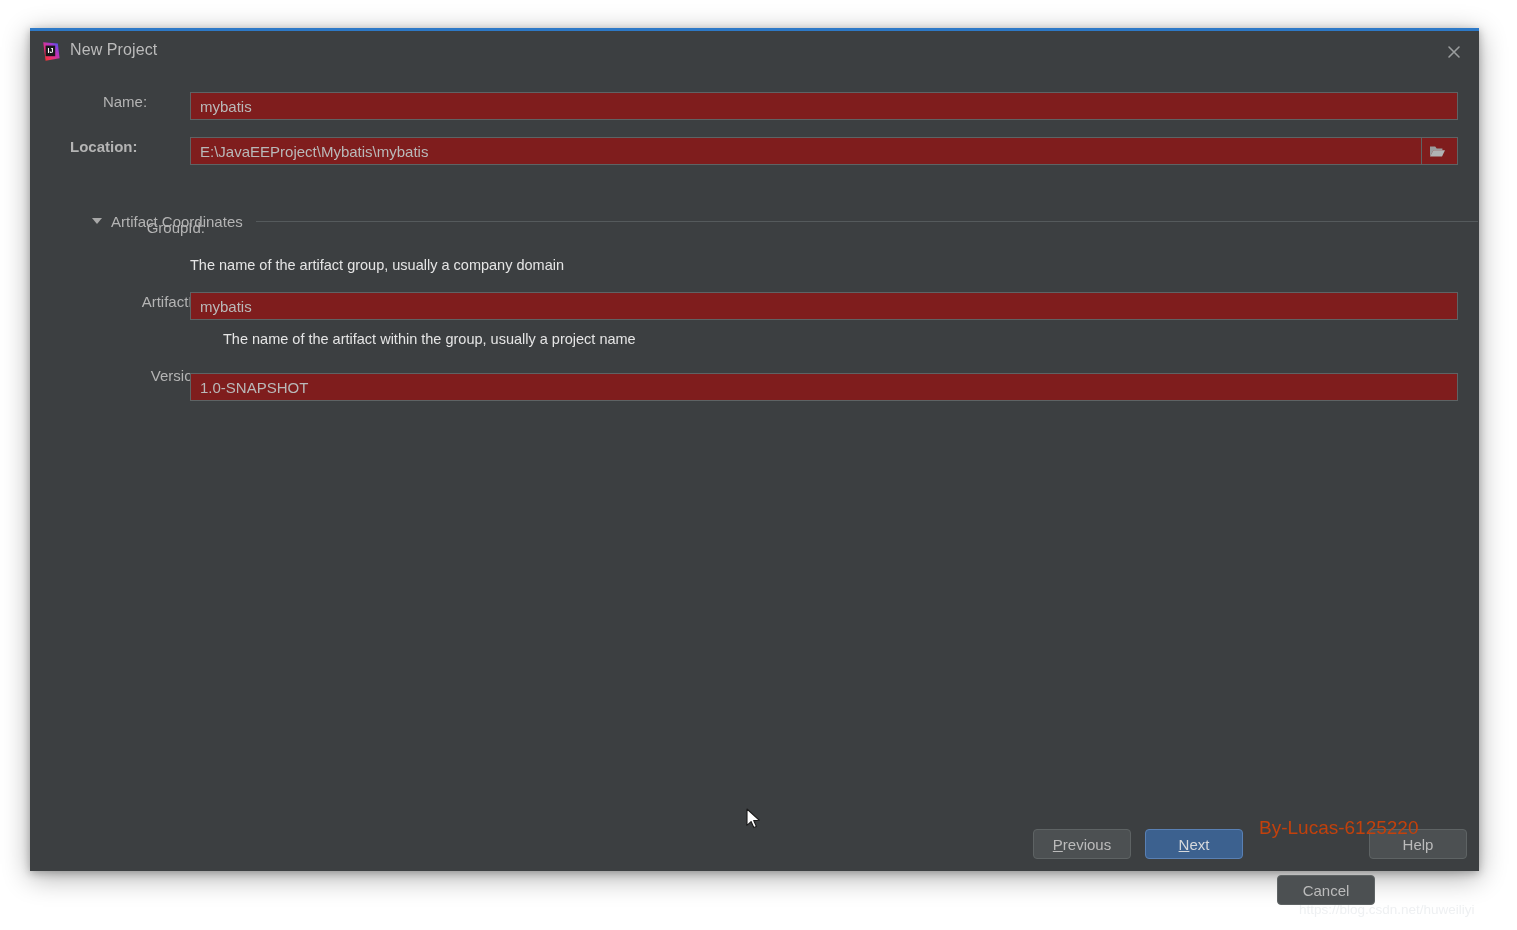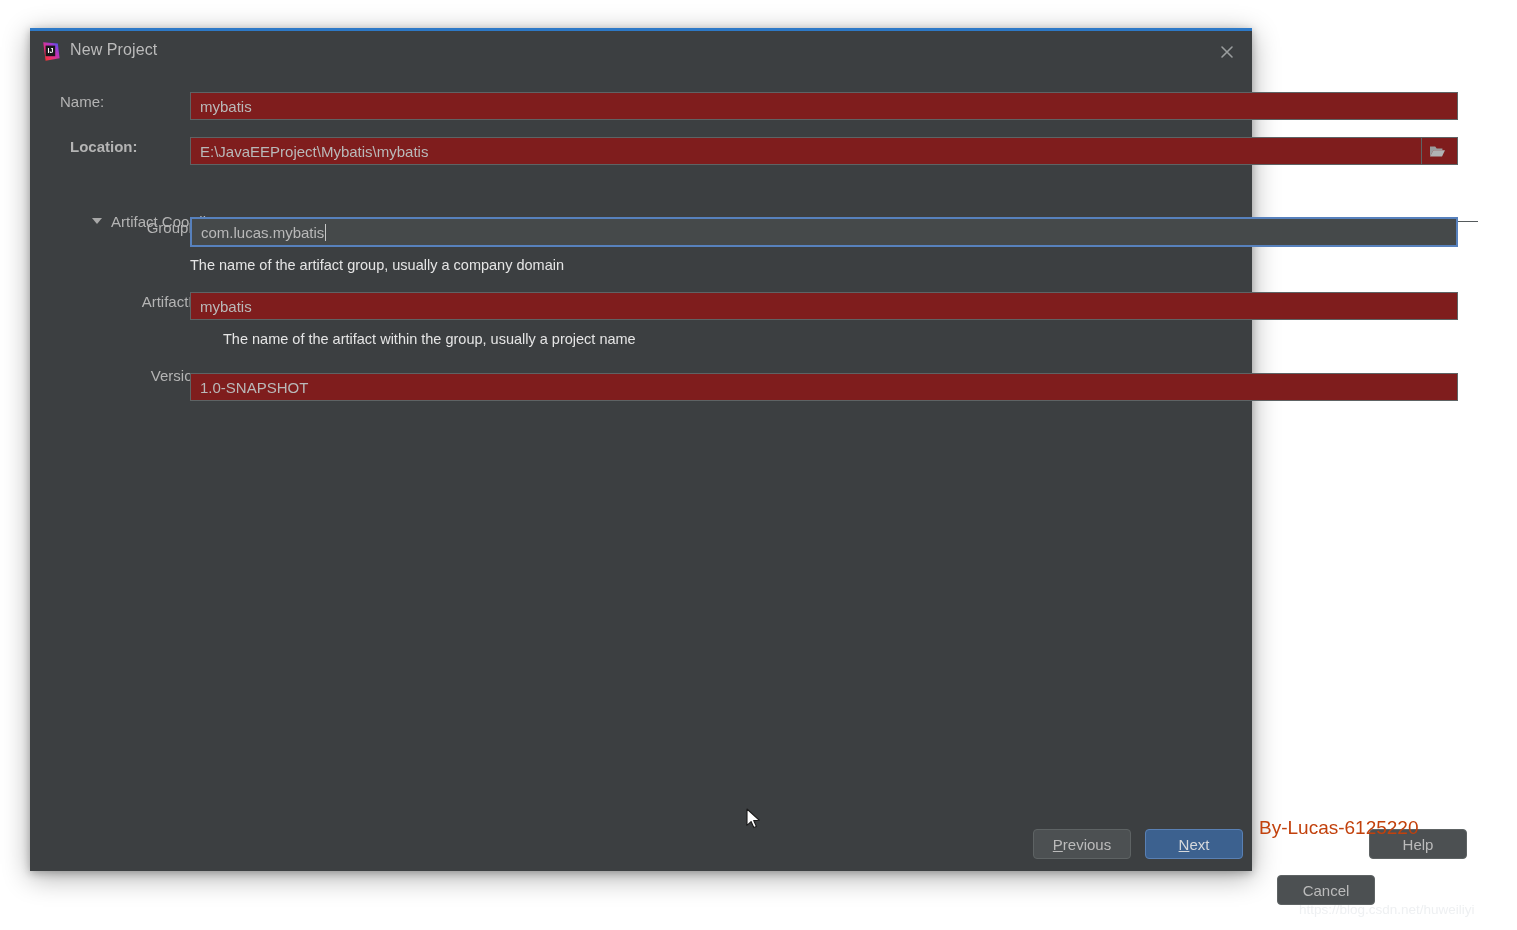--- a/index.html
+++ b/index.html
@@ -13,21 +13,21 @@
   #root {
     position: relative;
     width: 1517px; height: 930px;
     background: #ffffff;
   }
 
   
   #dialog {
     position: absolute;
     left: 30px; top: 28px;
-    width: 1222px; height: 843px;
+    width: 1449px; height: 843px;
     background: #3c3f41;
     border-top: 3px solid #2d79c7;
     box-shadow: 0 6px 26px rgba(0,0,0,0.33), 0 2px 8px rgba(0,0,0,0.25);
   }
 
   
   #titlebar {
     position: relative;
     height: 42px;
     width: 100%;
@@ -203,21 +203,21 @@
 
       <span id="title-text">New Project</span>
 
       <span id="close-btn">
         <svg width="26" height="26" viewBox="0 0 26 26">
           <path d="M8 8 L18 18 M18 8 L8 18" stroke="#9a9d9e" stroke-width="1.6" fill="none" stroke-linecap="round"></path>
         </svg>
       </span>
     </div>
 
-    <div class="row" style="left:30px; top:62px; width:130px;">
+    <div class="row" style="left:30px; top:62px; width:130px;justify-content:center;">
       <span class="lbl">Name:</span>
     </div>
     <div class="field" style="left:160px; top:61px; width:1268px;">
       <span class="val">mybatis</span>
     </div>
 
     <div class="row" style="left:40px; top:107px; width:130px;font-weight:bold;">
       <span class="lbl">Location:</span>
     </div>
     <div class="field" style="left:160px; top:106px; width:1268px; padding-right:4px;">
@@ -232,24 +232,20 @@
 
     <div id="group-header">
       <span id="group-tri"></span>
       <span id="group-title">Artifact Coordinates</span>
       <span id="group-sep"></span>
     </div>
 
     <div class="row lbl-right" style="left:45px; top:188px; width:130px; justify-content:flex-end;">
       <span class="lbl">GroupId:</span>
     </div>
-    <div class="field focused" style="left:160px; top:186px; width:1268px; height:30px;">
-      <span class="val">com.lucas.mybatis</span>
-      <span class="caret"></span>
-    </div>
     <div class="hint" style="left:160px; top:226px;">The name of the artifact group, usually a company domain</div>
 
     <div class="row lbl-right" style="left:45px; top:262px; width:130px; justify-content:flex-end;">
       <span class="lbl">ArtifactId:</span>
     </div>
     <div class="field" style="left:160px; top:261px; width:1268px;">
       <span class="val">mybatis</span>
     </div>
     <div class="hint" style="left:160px; top:300px;margin-left:33px;">The name of the artifact within the group, usually a project name</div>
 

